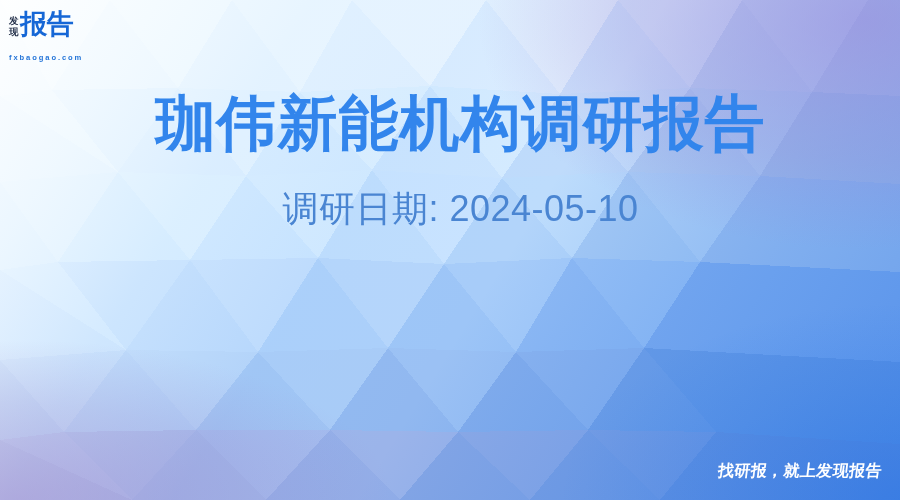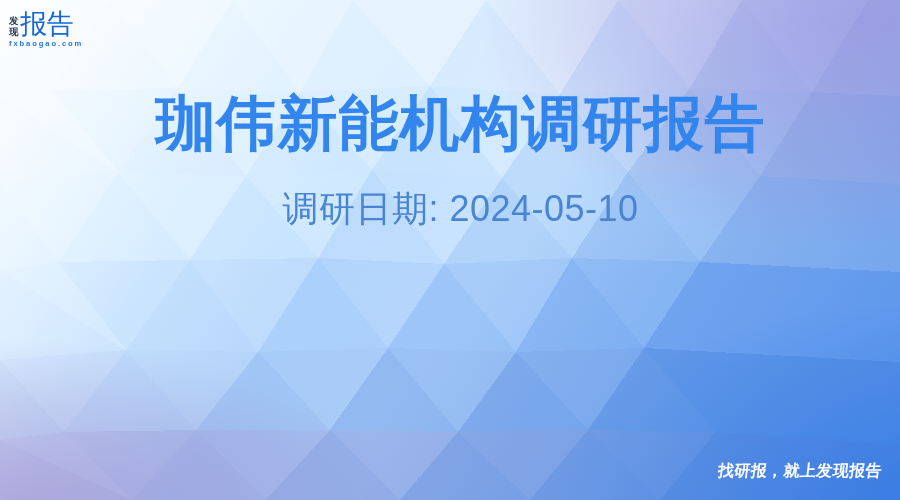--- a/index.html
+++ b/index.html
@@ -82,26 +82,26 @@
   #logo-stack span {
     font-size: 9.5px;
     line-height: 10.5px;
     font-weight: 700;
     color: #1d2a45;
     letter-spacing: -0.3px;
   }
   #logo-main {
     font-size: 27px;
     line-height: 27px;
-    font-weight: 400;
+    font-weight: 700;
     color: #1667d6;
     letter-spacing: -0.5px;
   }
   #logo-url {
-    margin-top: 1px;
+    margin-top: 15px;
     font-size: 7.6px;
     line-height: 9px;
     font-weight: 700;
     color: #2575d8;
     letter-spacing: 1.9px;
   }
 
   
   #headline {
     position: absolute;

